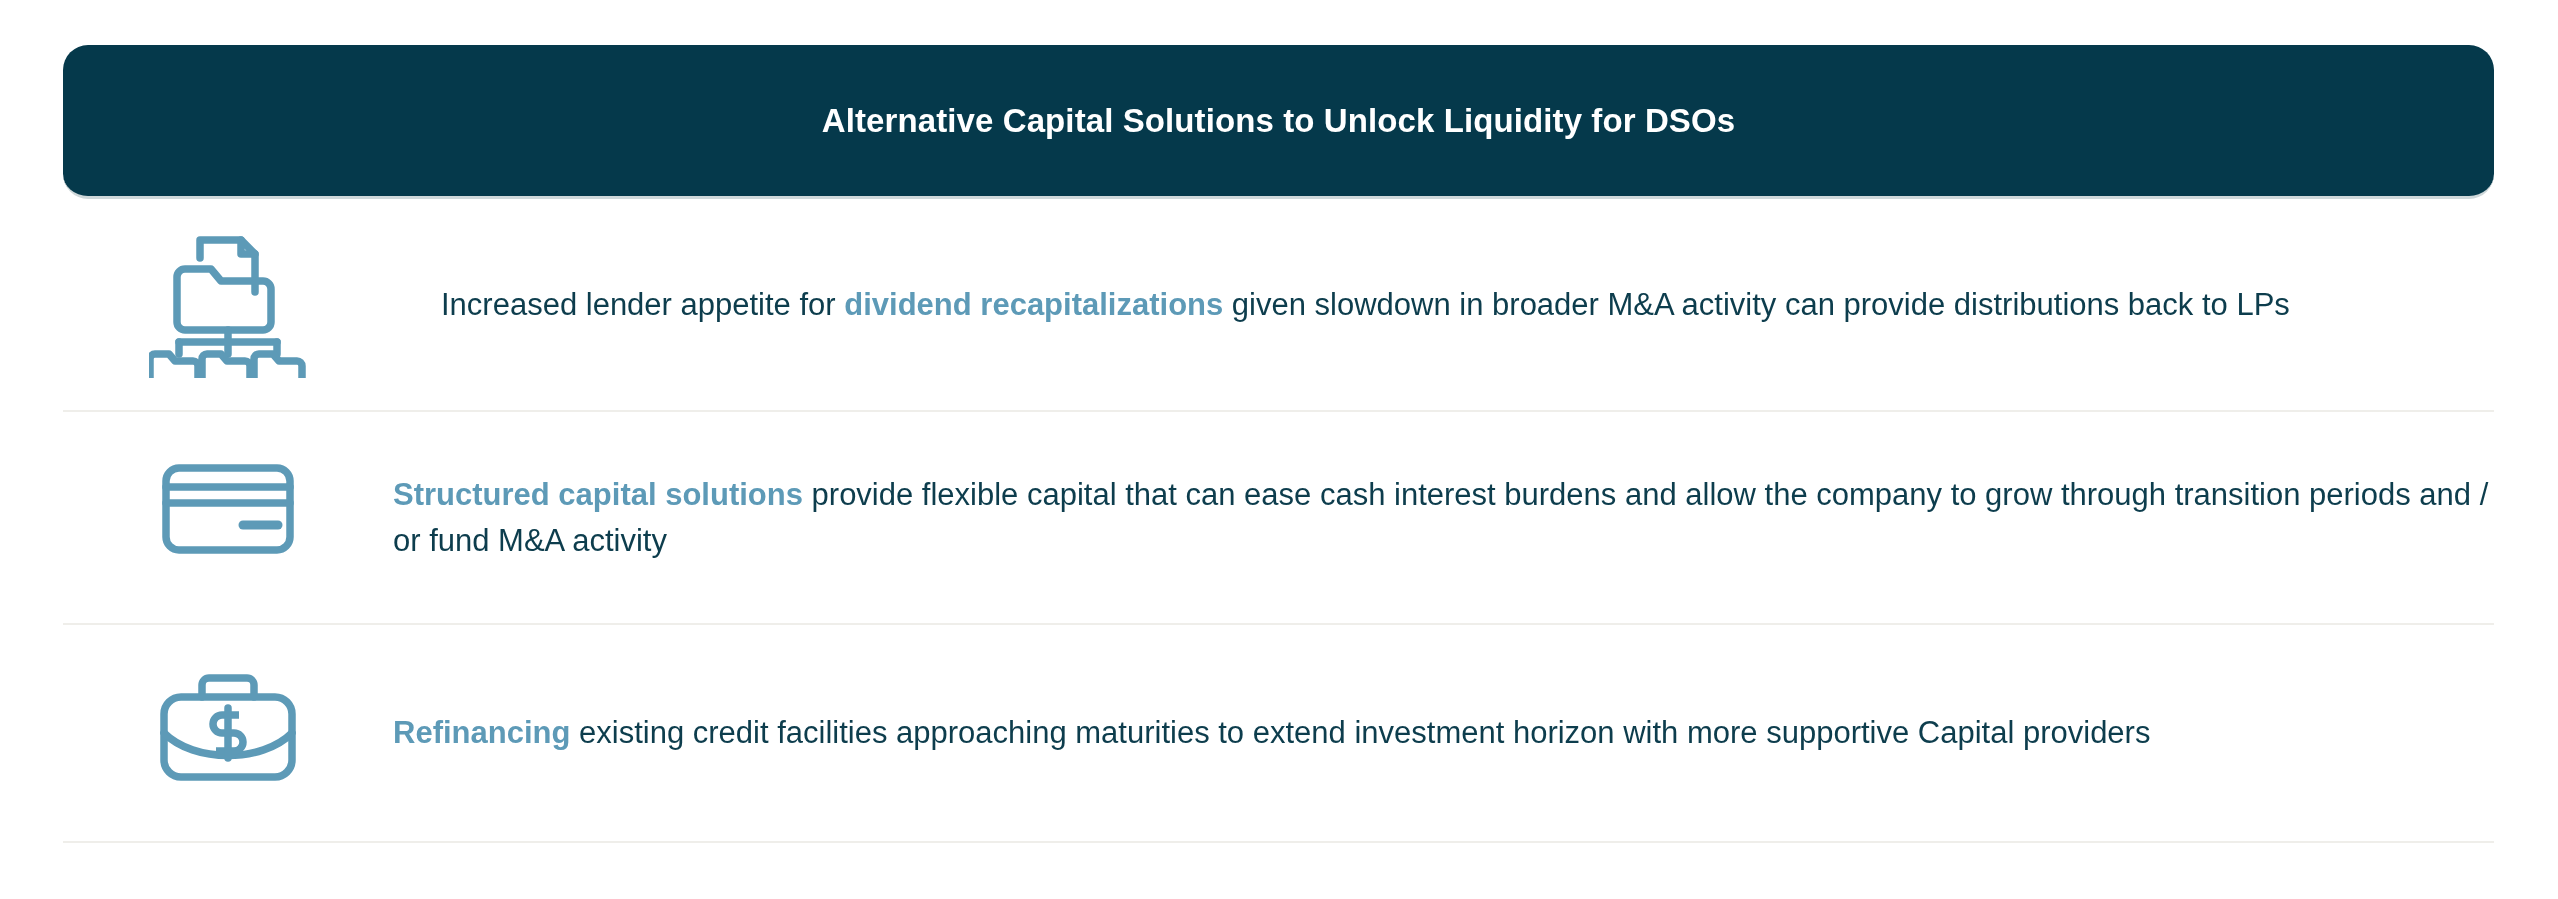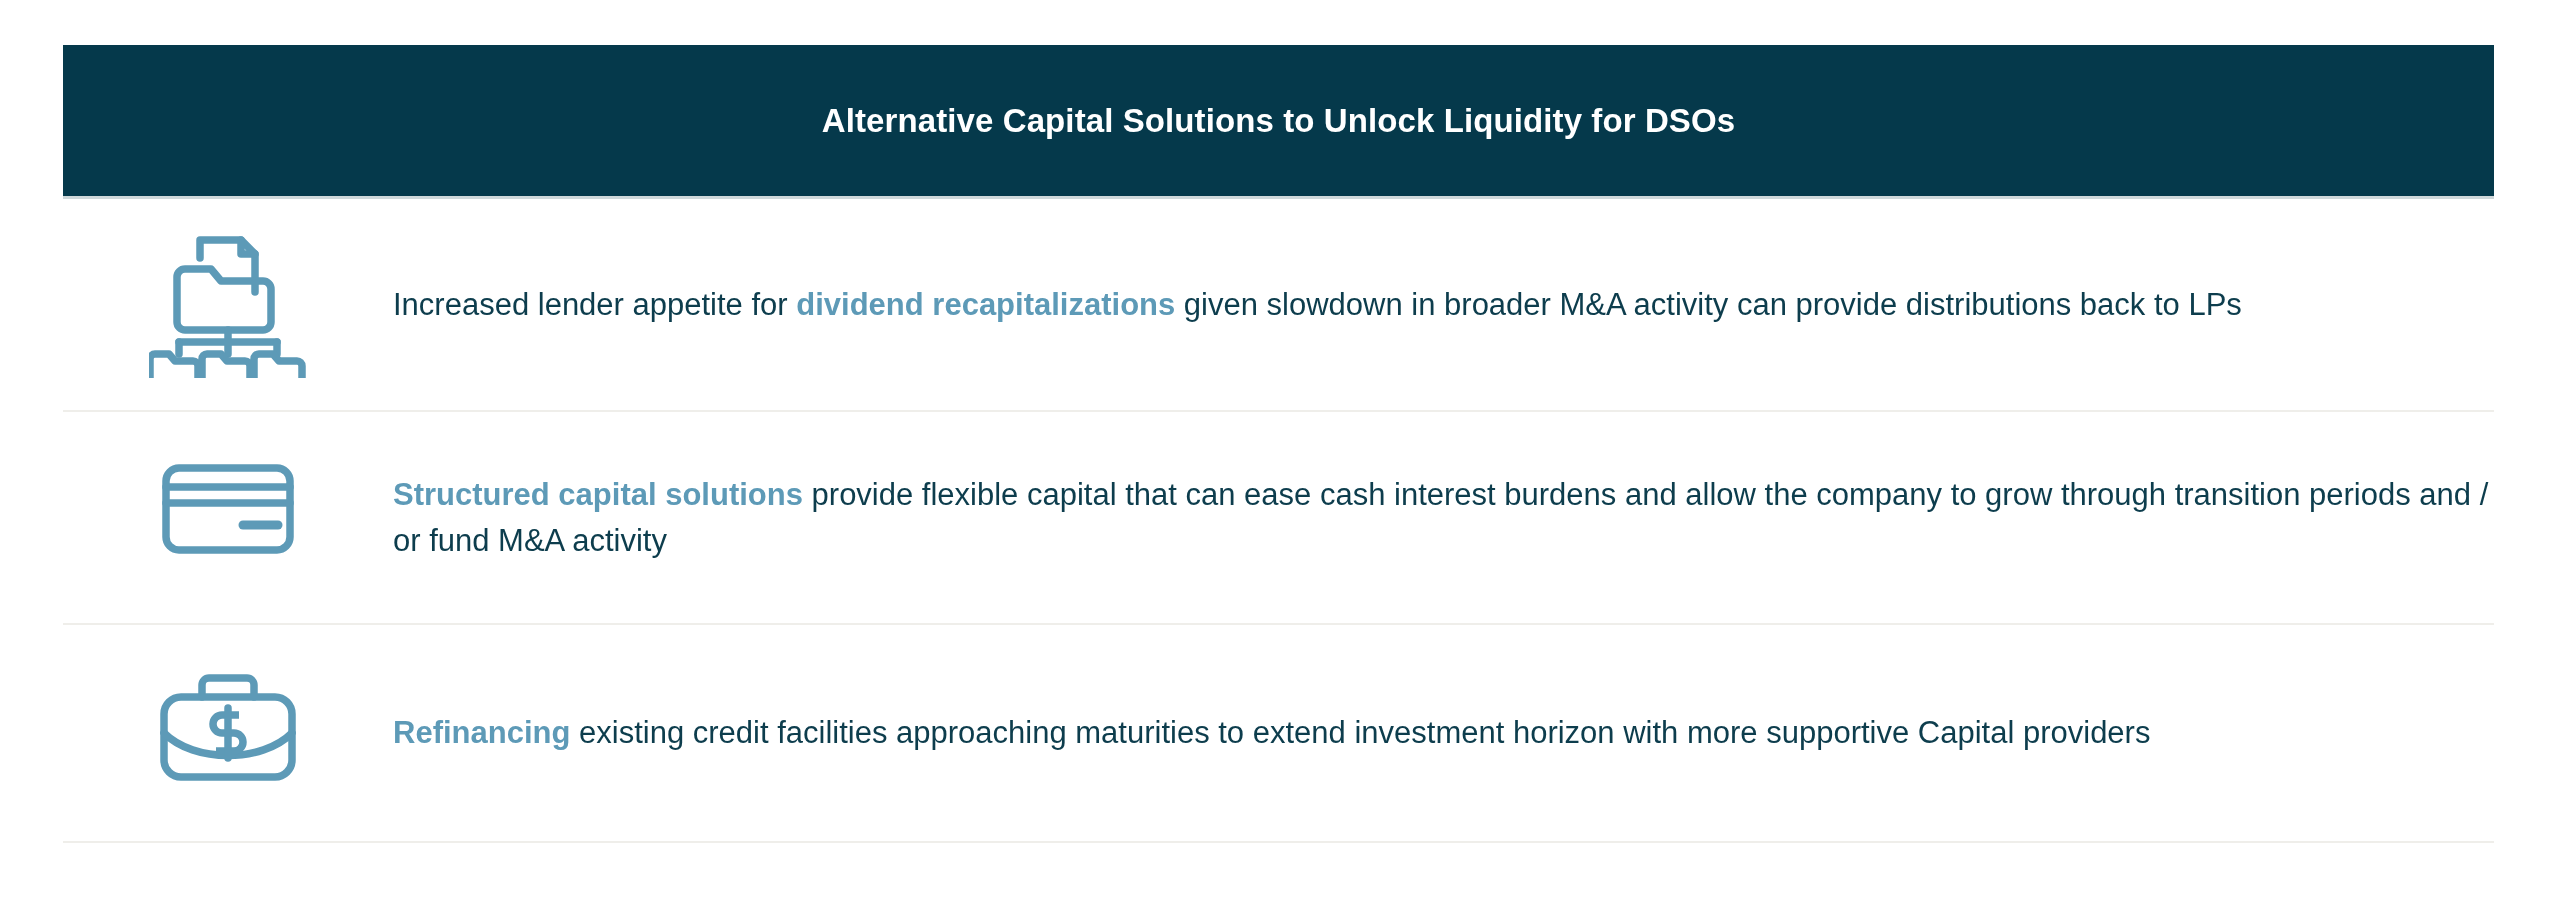--- a/index.html
+++ b/index.html
@@ -28,20 +28,21 @@
     left: 63px;
     top: 45px;
     width: 2431px;
     height: 154px;
     background: #05394b;
     border-bottom: 3px solid #cfd8da;
     box-sizing: border-box;
     display: flex;
     align-items: center;
     justify-content: center;
+    border-radius: 25px;
   }
   .banner-title {
     color: #ffffff;
     font-size: 33px;
     font-weight: bold;
     letter-spacing: 0.1px;
     text-align: center;
     line-height: 1.2;
   }
 
@@ -52,21 +53,21 @@
     top: 199px;
     width: 2431px;
   }
   .row {
     position: relative;
     display: flex;
     align-items: flex-start;
     border-bottom: 2px solid #efeeea;
     box-sizing: border-box;
   }
-  .row-1 { height: 213px; }
+  .row-1 { height: 213px; gap: 48px; }
   .row-2 { height: 218px; }
   .row-3 { height: 213px; }
 
   .icon-cell {
     width: 330px;
     flex: 0 0 330px;
     display: flex;
     align-items: center;
     justify-content: center;
     height: 100%;

